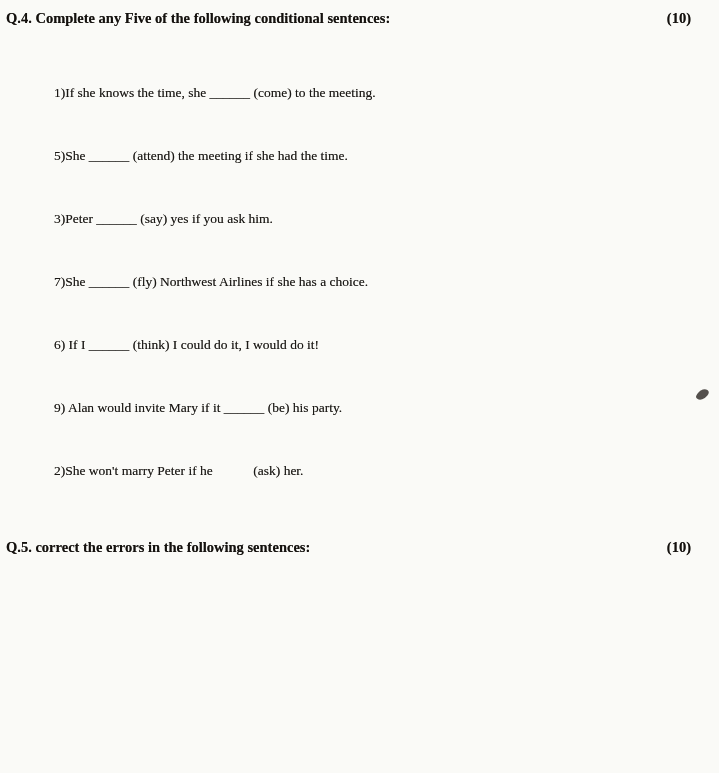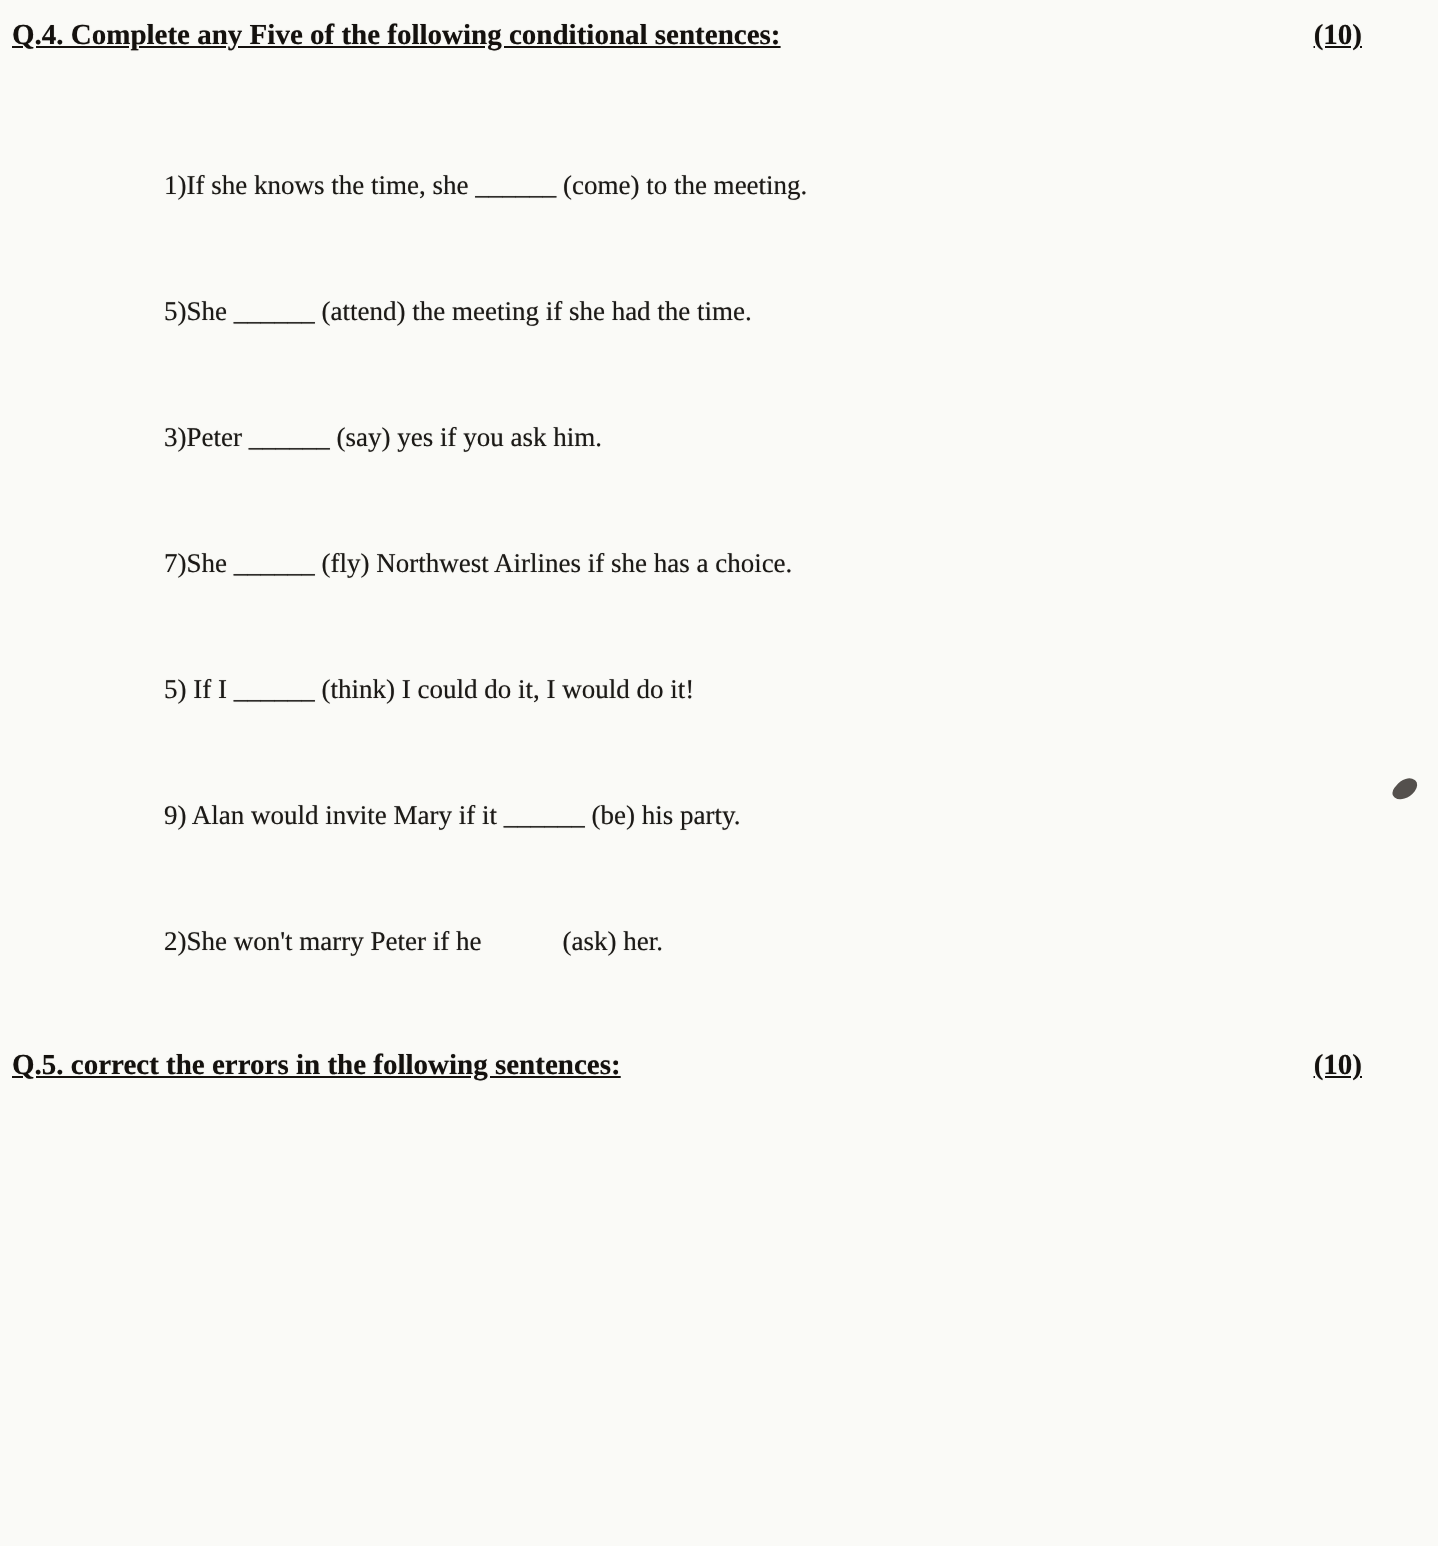--- a/index.html
+++ b/index.html
@@ -18,38 +18,36 @@
     overflow: hidden;
     box-sizing: border-box;
     padding: 8px 0 0 0;
     text-shadow: 0 0 0.4px rgba(25,22,18,0.55);
   }
   .q-head {
     display: flex;
     justify-content: space-between;
     align-items: flex-end;
     padding-left: 6px;
-    padding-right: 38px;
+    padding-right: 28px;
     font-weight: bold;
     font-size: 14.5px;
     line-height: 20px;
     color: #14110e;
-    text-decoration: underline;
   }
   .q-items {
     white-space: pre-wrap;
-    margin-left: 28px;
   }
   .q4-items {
     margin-top: 12px;
     padding-left: 54px;
     font-size: 13.5px;
     line-height: 21px;
   }
-  .q5-head { margin-top: 0; }
+  .q5-head { margin-top: 14px; }
   .q5-items {
     margin-top: 6px;
     padding-left: 6px;
     font-size: 13.5px;
     line-height: 21px;
   }
   .q-item { white-space: pre-wrap; }
   .smudge {
     position: absolute;
     top: 388px;
@@ -70,21 +68,21 @@
   <section>
     <div class="q-head">
       <span>Q.4. Complete any Five of the following conditional sentences:</span>
       <span>(10)</span>
     </div>
     <div class="q-items q4-items">
       <div class="q-item">1)If she knows the time, she ______ (come) to the meeting.</div>
       <div class="q-item">5)She ______ (attend) the meeting if she had the time.</div>
       <div class="q-item">3)Peter ______ (say) yes if you ask him.</div>
       <div class="q-item">7)She ______ (fly) Northwest Airlines if she has a choice.</div>
-      <div class="q-item">5) If I ______ (think) I could do it, I would do it!</div>
+      <div class="q-item">6) If I ______ (think) I could do it, I would do it!</div>
       <div class="q-item">9) Alan would invite Mary if it ______ (be) his party.</div>
       <div class="q-item">2)She won't marry Peter if he            (ask) her.</div>
     </div>
   </section>
 
   <section>
     <div class="q-head q5-head">
       <span>Q.5. correct the errors in the following sentences:</span>
       <span>(10)</span>
     </div>

